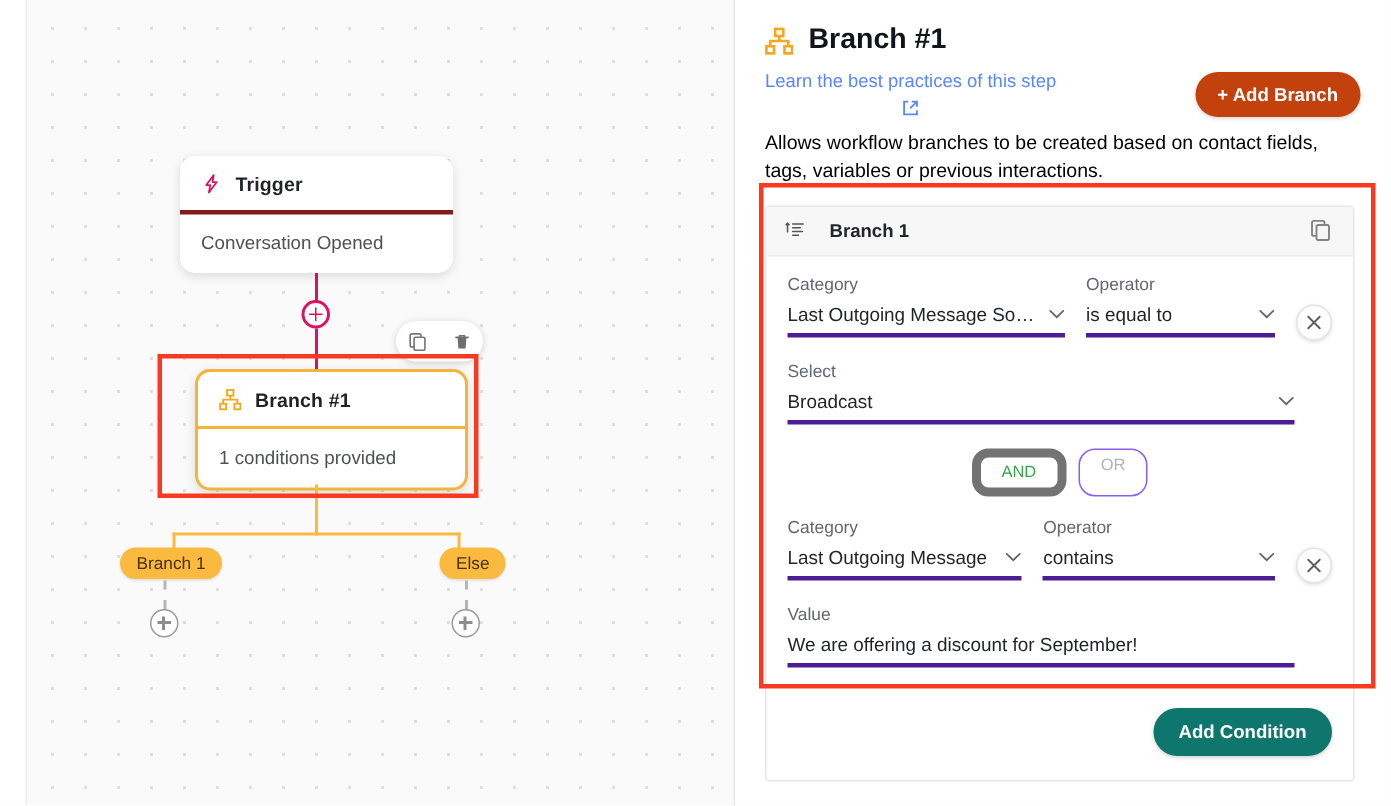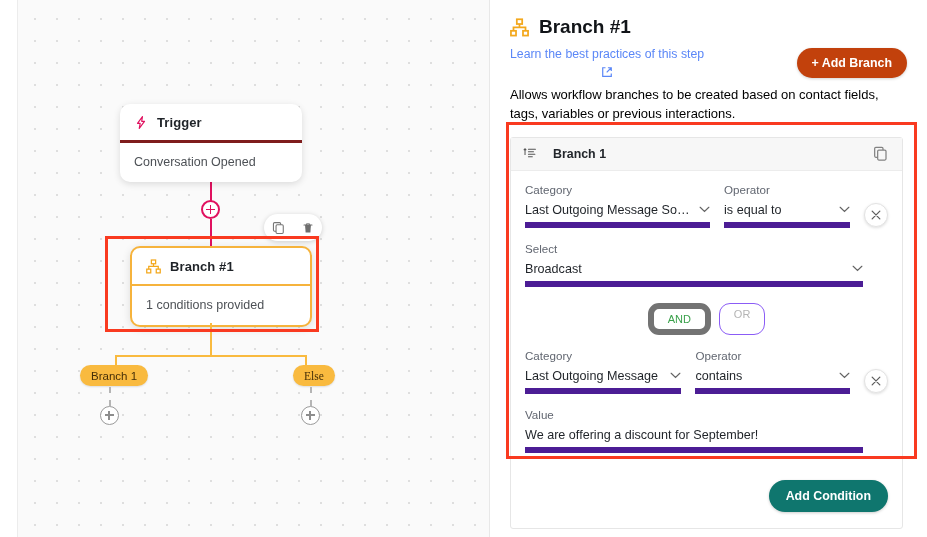--- a/index.html
+++ b/index.html
@@ -158,21 +158,21 @@
     display: flex; align-items: center; padding: 2px;
   }
 
   .cond-body { padding: 12px 14px 14px 14px; }
 
   .field-row { display: flex; align-items: flex-start; gap: 14px; }
   .field { display: flex; flex-direction: column; }
   .field-label { font-size: 11.6px; color: #616670; margin-bottom: 7px; }
   .select-box {
     display: flex; align-items: center; justify-content: space-between;
-    border-bottom: 6px solid #4c1d95; padding-bottom: 5px; cursor: pointer;
+    border-bottom: 3px solid #4c1d95; padding-bottom: 5px; cursor: pointer;
   }
   .select-val {
     font-size: 12.6px; color: #1f2328; white-space: nowrap;
     overflow: hidden; text-overflow: ellipsis;
   }
   .caret { width: 11px; height: 7px; flex: none; margin-left: 8px; display: block; }
 
   .w-cat  { width: 188px; }
   .w-op   { width: 128px; }
   .w-full { width: 338px; }
@@ -263,21 +263,21 @@
       </div>
       <div class="node-body">1 conditions provided</div>
     </div>
 
     <div class="conn-orange" style="left:192px; top:323px; width:2px; height:34px;"></div>
     <div class="conn-orange" style="left:97px; top:355px; width:192px; height:2px;"></div>
     <div class="conn-orange" style="left:97px; top:355px; width:2px; height:13px; border-radius:0 0 0 4px;"></div>
     <div class="conn-orange" style="left:287px; top:355px; width:2px; height:13px;"></div>
 
     <div class="branch-pill" style="left:62px; top:365px;">Branch 1</div>
-    <div class="branch-pill" style="left:275px; top:365px;font-family:Liberation Serif, serif;">Else</div>
+    <div class="branch-pill" style="left:275px; top:365px;">Else</div>
 
     <div class="dashed-line" style="left:91px; top:387px; height:19px;"></div>
     <div class="dashed-line" style="left:292px; top:387px; height:19px;"></div>
 
     <div class="plus-gray" style="left:82px; top:406px;"></div>
     <div class="plus-gray" style="left:283px; top:406px;"></div>
   </div>
 
   <div class="panel-divider"></div>
 

